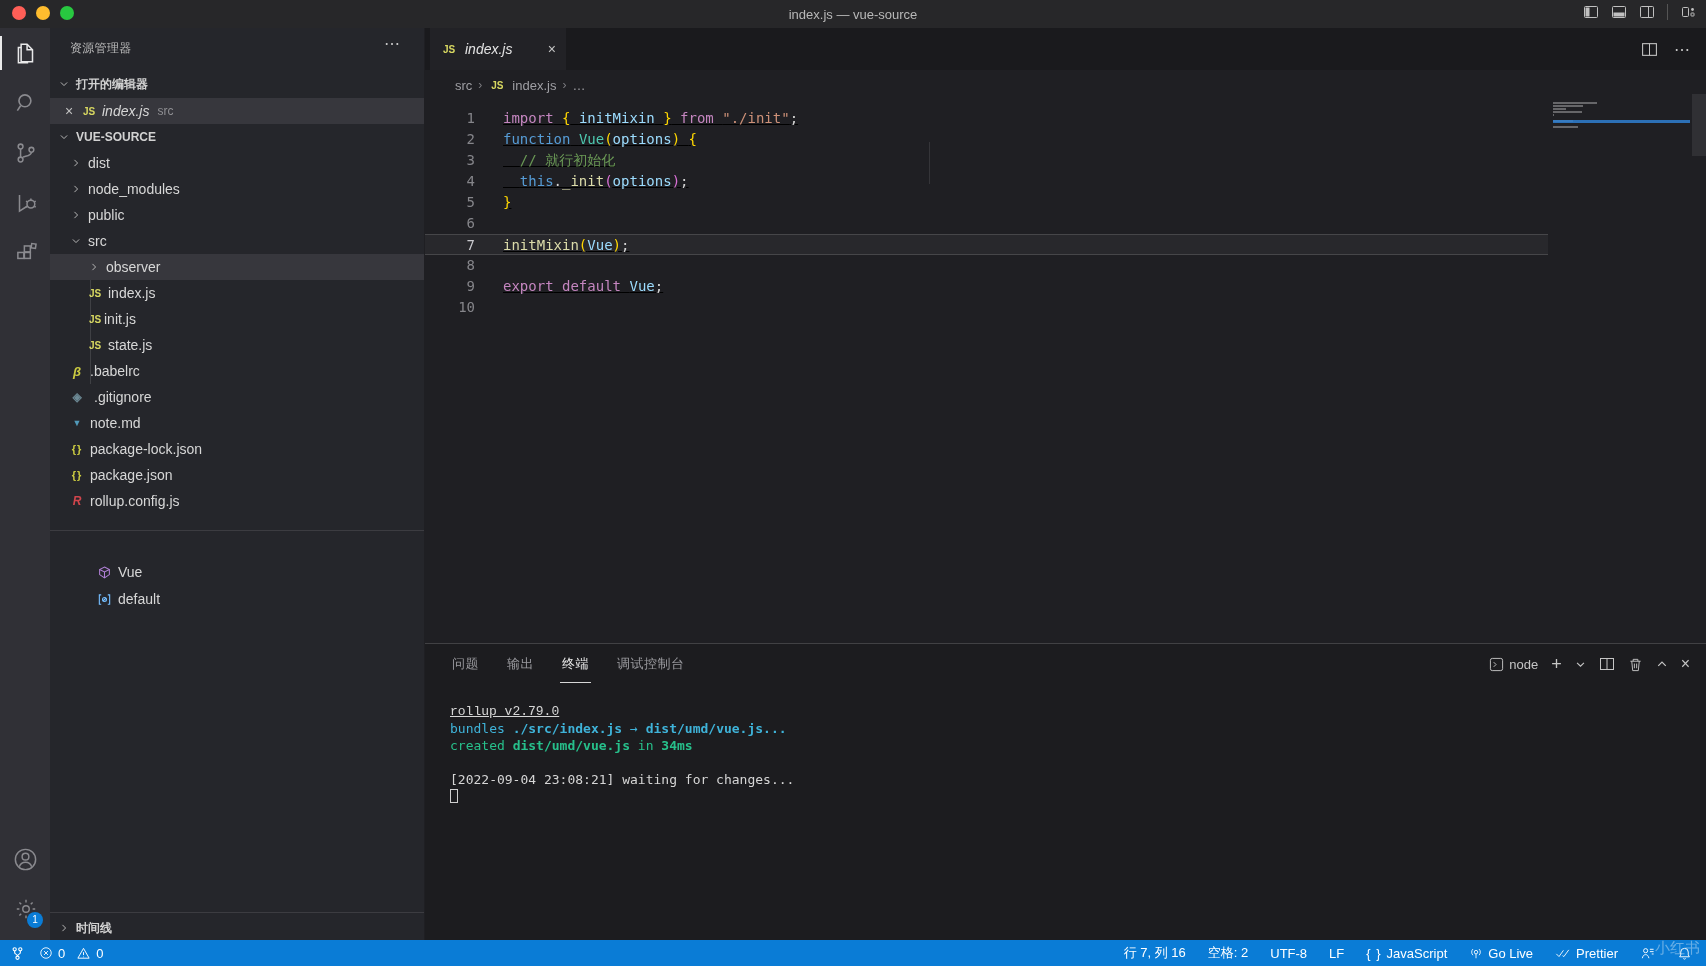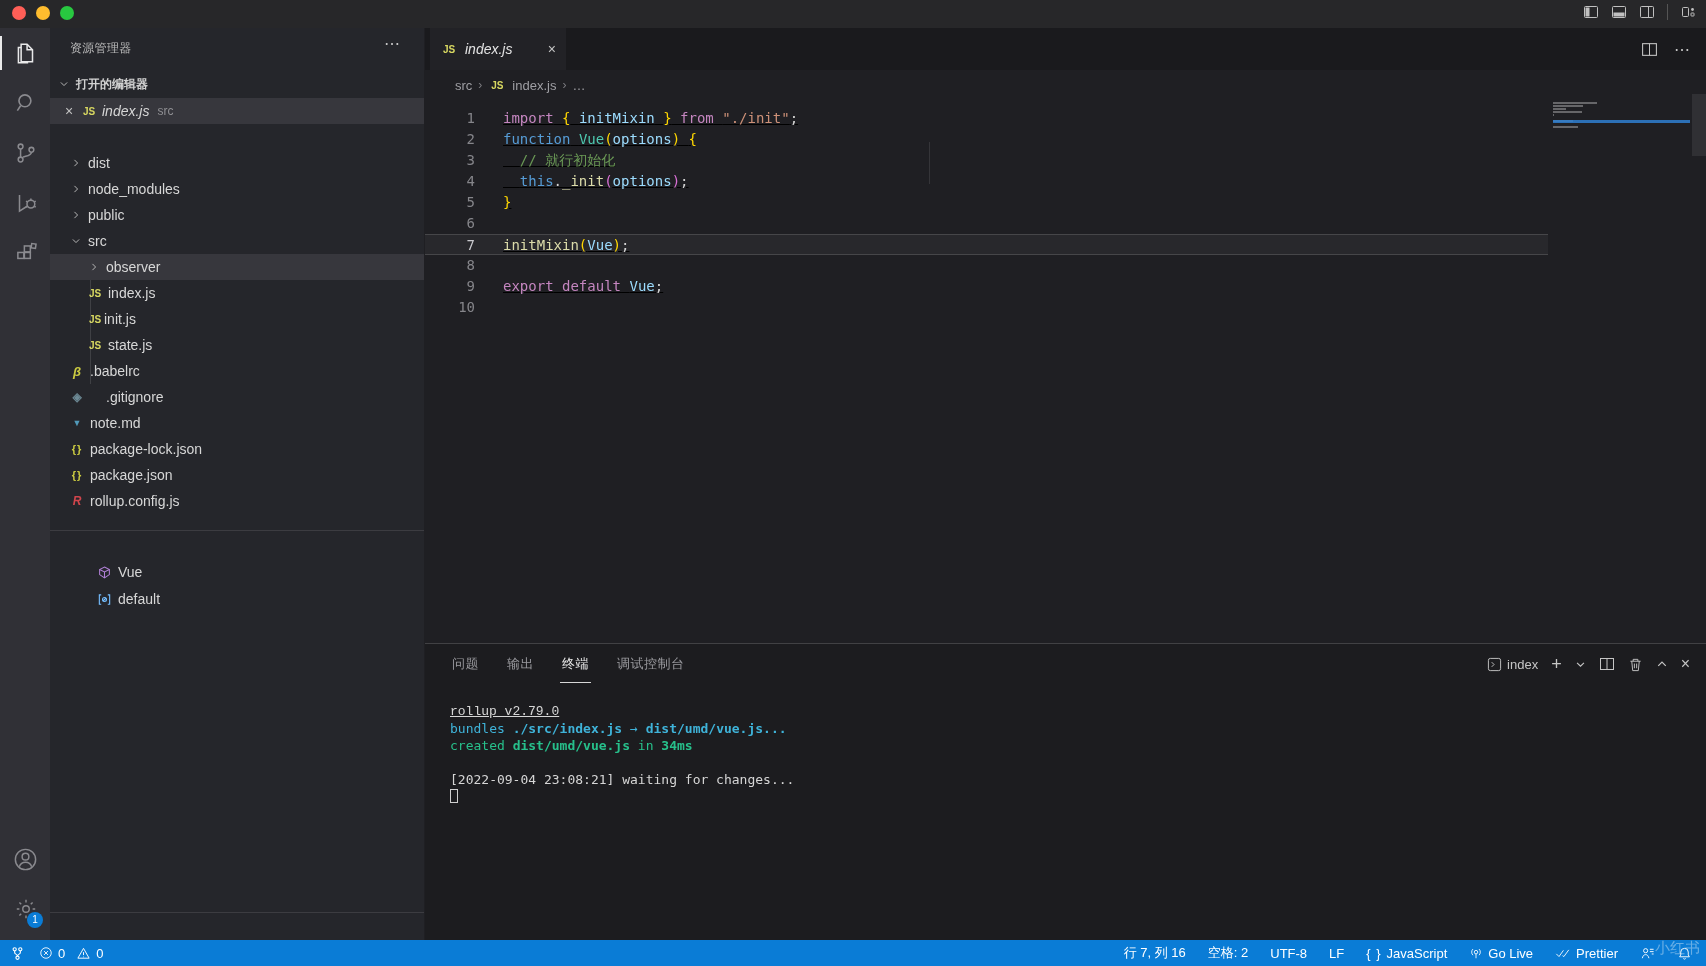--- a/index.html
+++ b/index.html
@@ -107,20 +107,21 @@
 <body>
 
 <div class="app">
 
   <div class="titlebar">
     <div class="lights">
       <div class="light" style="background:#ff5f57"></div>
       <div class="light" style="background:#febc2e"></div>
       <div class="light" style="background:#28c840"></div>
     </div>
+    <div class="title-text">index.js — vue-source</div>
     <div class="tb-icons">
       <span>
         <svg width="16" height="16" viewBox="0 0 16 16">
             <rect x="1.5" y="2.5" width="13" height="11" rx="1" fill="none" stroke="currentColor"></rect>
             <rect x="2.5" y="3.5" width="4" height="9" fill="currentColor"></rect>
           </svg>
       </span>
       <span>
         <svg width="16" height="16" viewBox="0 0 16 16">
             <rect x="1.5" y="2.5" width="13" height="11" rx="1" fill="none" stroke="currentColor"></rect>
@@ -214,20 +215,28 @@
       <span>打开的编辑器</span>
     </div>
 
     <div class="row sel" style="top:70px; padding-left:8px;">
       <span class="oe-close">×</span>
       <span class="ficon i-js">JS</span>
       <span style="font-style:italic; margin-left:4px;">index.js</span>
       <span class="dim">src</span>
     </div>
 
+    <div class="sect-head" style="top:97px;">
+      <span class="chev down">
+          <svg width="10" height="10" viewBox="0 0 16 16" fill="none" stroke="currentColor" stroke-width="1.6">
+            <path d="M5.5 3l5 5-5 5"></path>
+          </svg>
+        </span>
+      <span>VUE-SOURCE</span>
+    </div>
 
     <div id="file-tree">
         <div class="row" style="top: 122px;">
           <span style="width:18px;flex:none;"></span>
           <span class="chev ">
             <svg width="10" height="10" viewBox="0 0 16 16" fill="none" stroke="currentColor" stroke-width="1.6">
               <path d="M5.5 3l5 5-5 5"></path>
             </svg>
           </span>
           <span style="margin-left:4px;">dist</span>
@@ -284,21 +293,21 @@
           <span style="margin-left:4px;">state.js</span>
         </div>
         <div class="row" style="top: 330px;">
           <span style="width:18px;flex:none;"></span>
           <span class="ficon i-babel">β</span>
           <span style="margin-left:4px;">.babelrc</span>
         </div>
         <div class="row" style="top: 356px;">
           <span style="width:18px;flex:none;"></span>
           <span class="ficon i-git">◈</span>
-          <span style="margin-left:20px;">.gitignore</span>
+          <span style="margin-left:8px;">.gitignore</span>
         </div>
         <div class="row" style="top: 382px;">
           <span style="width:18px;flex:none;"></span>
           <span class="ficon i-md">▼</span>
           <span style="margin-left:4px;">note.md</span>
         </div>
         <div class="row" style="top: 408px;">
           <span style="width:18px;flex:none;"></span>
           <span class="ficon i-json">{}</span>
           <span style="margin-left:4px;">package-lock.json</span>
@@ -335,20 +344,28 @@
               <path d="M4.5 3H2.5v10h2M11.5 3h2v10h-2"></path>
               <circle cx="8" cy="8" r="2.1"></circle>
               <path d="M6.4 9.6l3.2-3.2"></path>
             </svg>
           </span>
     <span style="margin-left:4px;">default</span>
         </div>
       </div>
 
     <div class="sb-divider" style="top:884px;"></div>
+    <div class="sect-head" style="top:888px;">
+      <span class="chev">
+          <svg width="10" height="10" viewBox="0 0 16 16" fill="none" stroke="currentColor" stroke-width="1.6">
+            <path d="M5.5 3l5 5-5 5"></path>
+          </svg>
+        </span>
+      <span>时间线</span>
+    </div>
   </div>
 
   <div class="tabbar">
     <div class="tab">
       <span class="ficon i-js">JS</span>
       <span class="fname">index.js</span>
       <span class="tab-close">×</span>
     </div>
     <div class="tab-actions">
       <span>
@@ -408,21 +425,21 @@
         <span class="ptab">输出</span>
         <span class="ptab active">终端</span>
         <span class="ptab">调试控制台</span>
       </div>
     <div class="panel-actions">
       <span class="shell-pick">
         <svg width="15" height="15" viewBox="0 0 16 16" fill="none" stroke="currentColor">
             <rect x="1.5" y="1.5" width="13" height="13" rx="2"></rect>
             <path d="M5 5.5 7.5 8 5 10.5"></path>
           </svg>
-        <span>index</span>
+        <span>node</span>
       </span>
       <span style="font-size:18px;">+</span>
       <span>
         <svg width="11" height="11" viewBox="0 0 16 16" fill="none" stroke="currentColor" stroke-width="1.6">
             <path d="M3 5.5 8 10.5 13 5.5"></path>
           </svg>
       </span>
       <span>
         <svg width="16" height="16" viewBox="0 0 16 16" fill="none" stroke="currentColor">
             <rect x="1.5" y="2.5" width="13" height="11"></rect>

